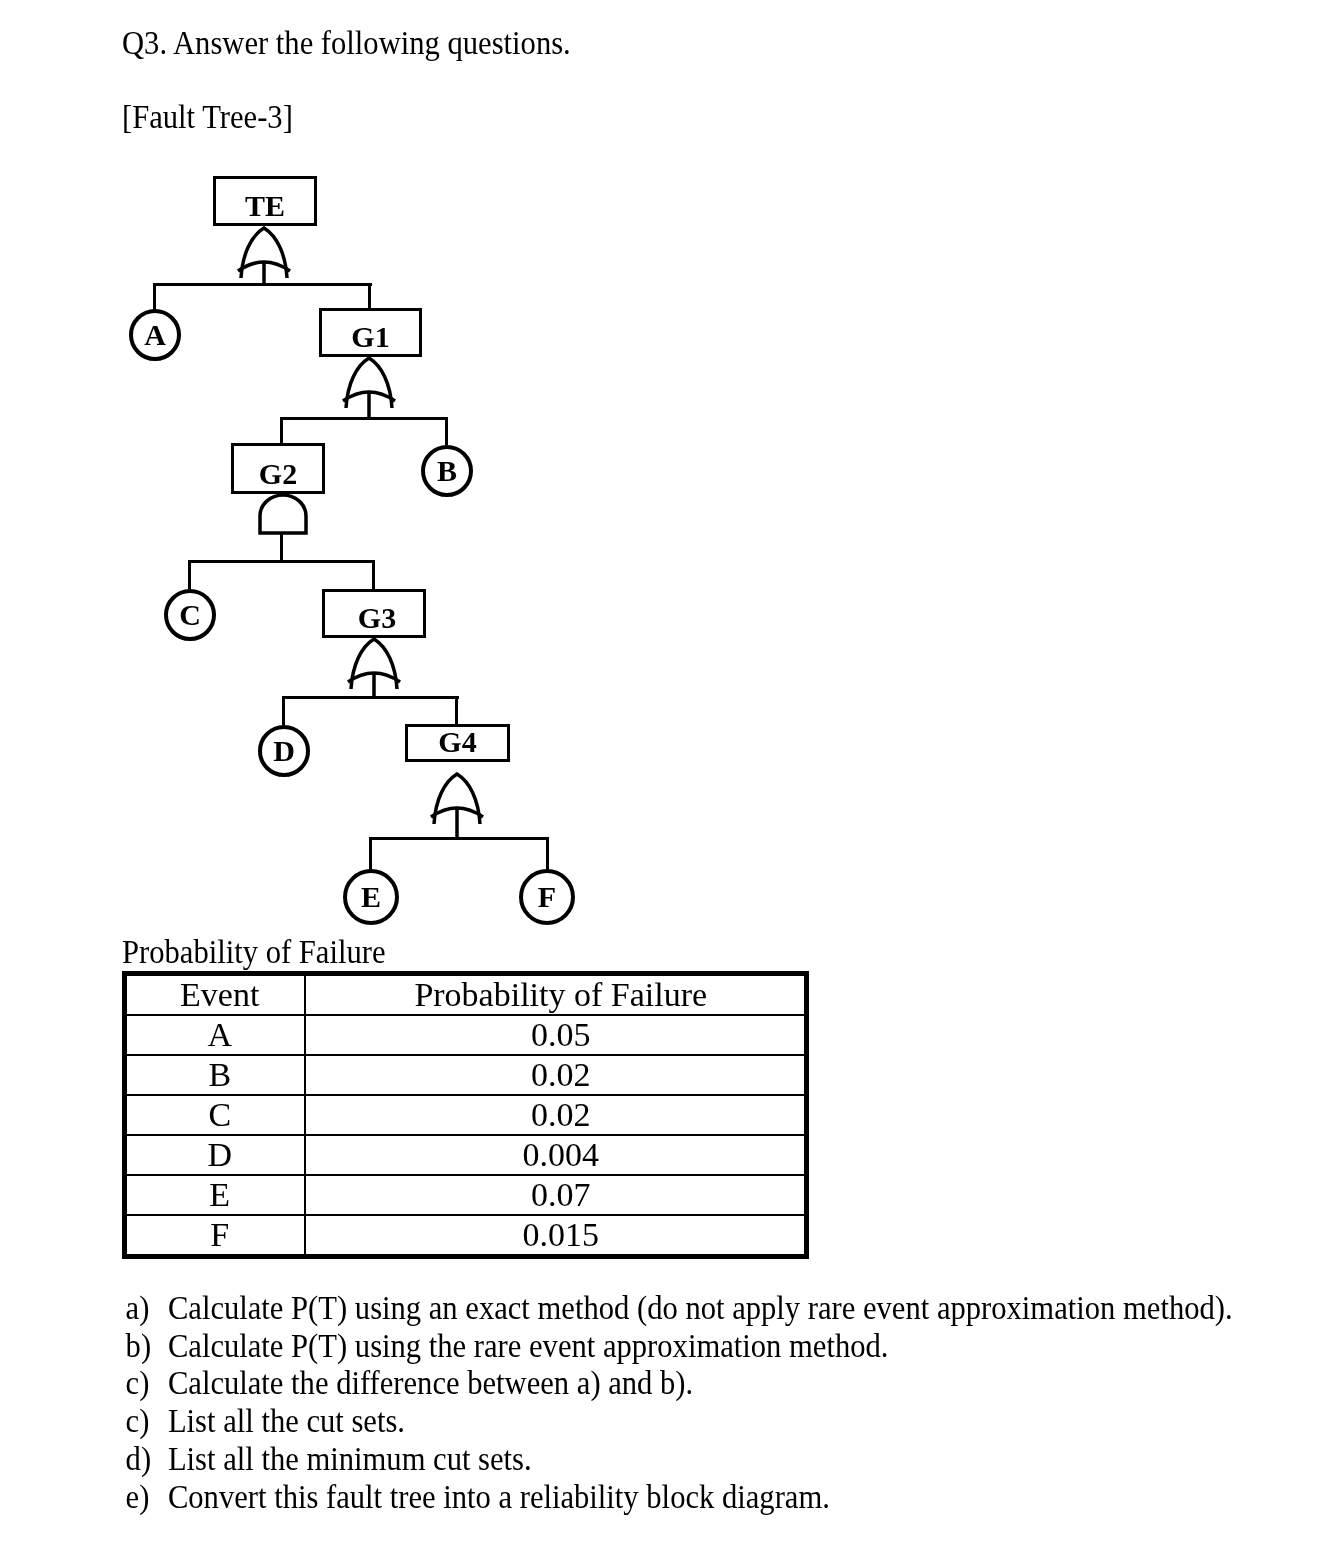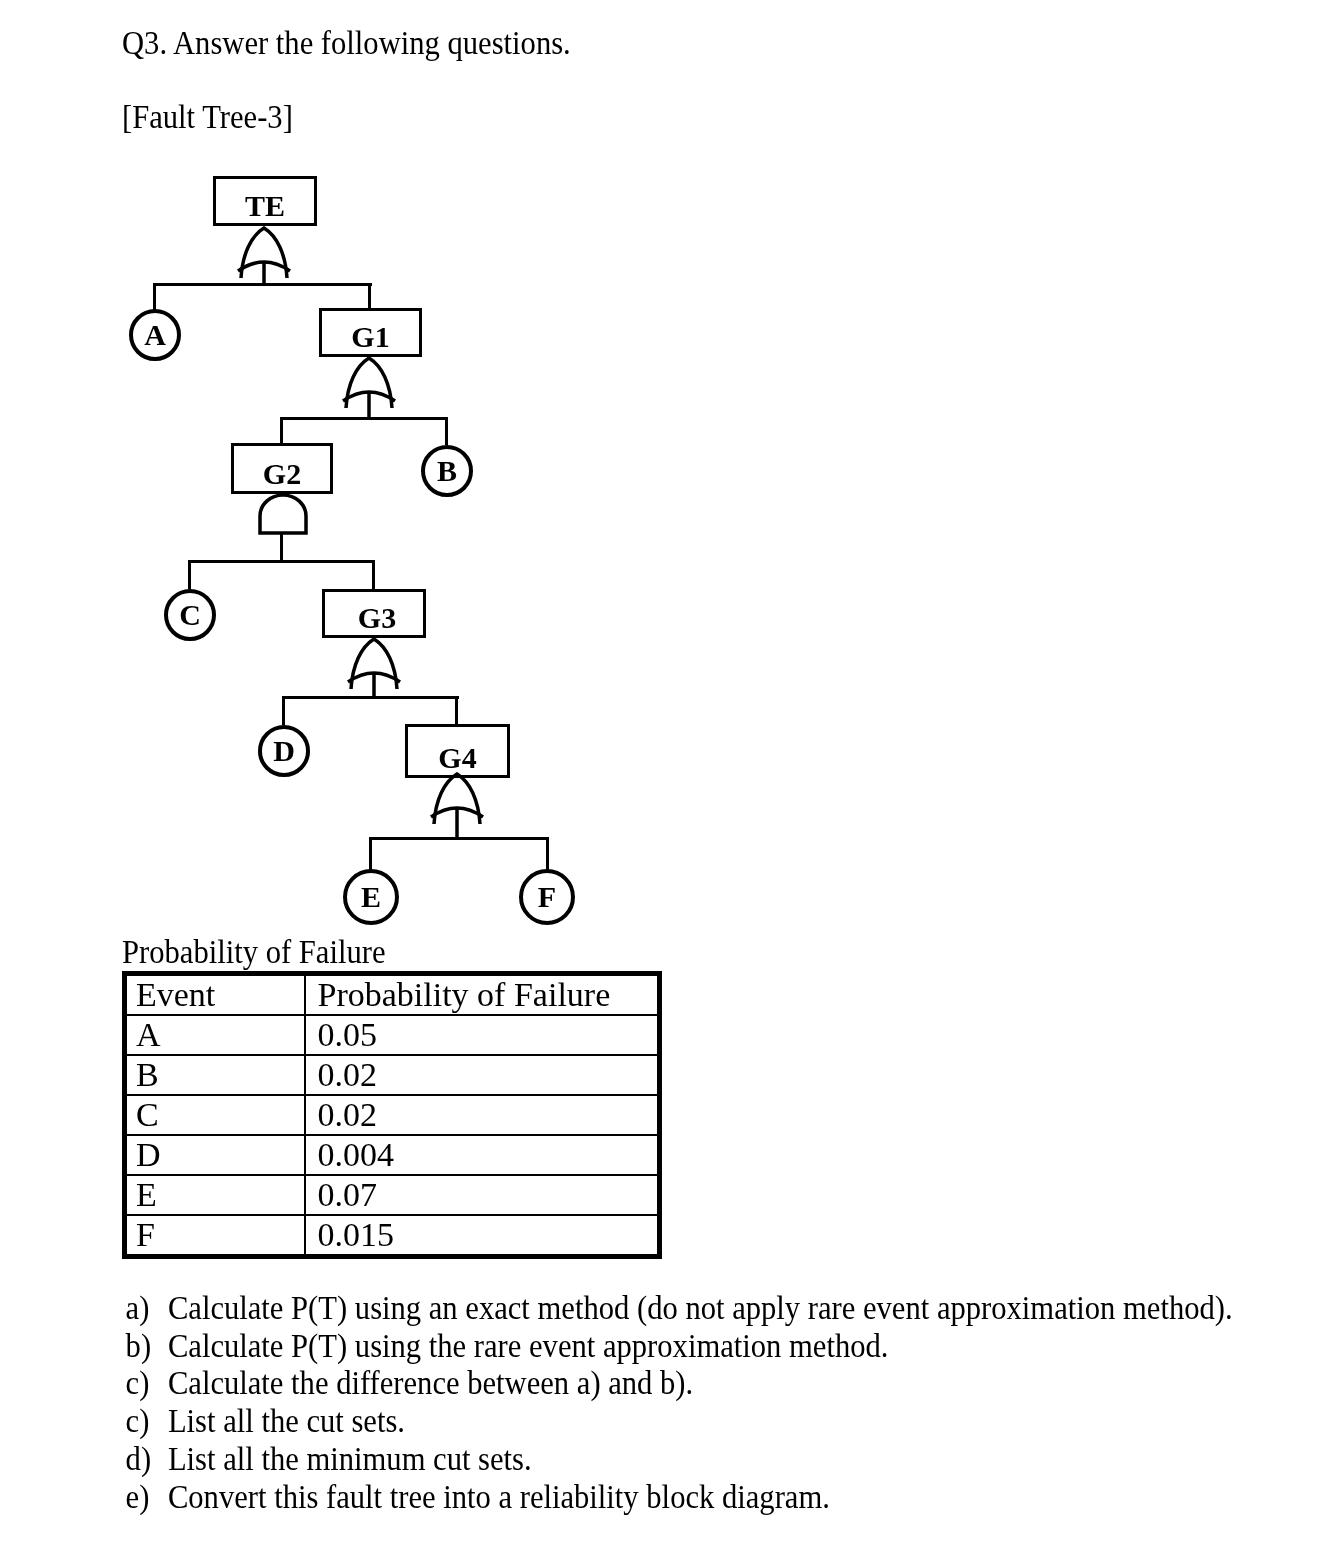--- a/index.html
+++ b/index.html
@@ -23,23 +23,24 @@
   .ft-circle {
     position:absolute; box-sizing:border-box;
     border:4px solid #000; border-radius:50%; background:#fff;
     display:flex; align-items:center; justify-content:center;
     font-weight:bold; font-size:30px;
   }
   .line { position:absolute; background:#000; }
   .gate { position:absolute; }
   
   table.prob {
-    position:absolute; left:122px; top:971px; width:540px;
+    position:absolute; left:122px; top:971px; width:687px;
     border-collapse:collapse; border:5px solid #000; table-layout:fixed;
     background:#fff;
+    text-align:center;
   }
   table.prob td {
     border:2px solid #000; font-size:34px; height:37px;
     padding:0 0 0 9px; vertical-align:middle; overflow:hidden;
   }
   table.prob td.c2 { padding-left:12px; }
   
   .questions { position:absolute; left:122px; top:1289px; }
   .q-row {
     display:flex; font-size:34px; line-height:37.7px; white-space:nowrap;
@@ -77,21 +78,21 @@
     </div>
     <svg class="gate" style="left:341px; top:356px;" width="56" height="64" viewBox="0 0 56 64">
       <line x1="28" y1="36" x2="28" y2="64" stroke="#000" stroke-width="3.5"></line>
       <path d="M 5 52 C 6.5 28 15 10 28 2 C 41 10 49.5 28 51 52" fill="none" stroke="#000" stroke-width="3.5"></path>
       <path d="M 2 45 Q 28 27 54 45" fill="none" stroke="#000" stroke-width="3.5"></path>
     </svg>
     <div class="line" style="left:280px; top:417px; width:168px; height:3px;"></div>
     <div class="line" style="left:280px; top:417px; width:3px; height:27px;"></div>
     <div class="line" style="left:445px; top:417px; width:3px; height:28px;"></div>
 
-    <div class="ft-box" style="left:231px; top:443px; width:102px; height:51px;">
+    <div class="ft-box" style="left:231px; top:443px; width:94px; height:51px;">
       <span>G2</span>
     </div>
     <div class="ft-circle" style="left:421px; top:445px; width:52px; height:52px;">
       <span>B</span>
     </div>
     <svg class="gate" style="left:256px; top:493px;" width="54" height="42" viewBox="0 0 54 42">
       <path d="M 4 40 L 4 23 A 23 21 0 0 1 50 23 L 50 40 Z" fill="#fff" stroke="#000" stroke-width="3.5"></path>
     </svg>
     <div class="line" style="left:280px; top:532px; width:3px; height:30px;"></div>
     <div class="line" style="left:188px; top:560px; width:187px; height:3px;"></div>
@@ -109,21 +110,21 @@
       <path d="M 5 52 C 6.5 28 15 10 28 2 C 41 10 49.5 28 51 52" fill="none" stroke="#000" stroke-width="3.5"></path>
       <path d="M 2 45 Q 28 27 54 45" fill="none" stroke="#000" stroke-width="3.5"></path>
     </svg>
     <div class="line" style="left:282px; top:696px; width:177px; height:3px;"></div>
     <div class="line" style="left:282px; top:696px; width:3px; height:29px;"></div>
     <div class="line" style="left:455px; top:696px; width:3px; height:29px;"></div>
 
     <div class="ft-circle" style="left:258px; top:725px; width:52px; height:52px;">
       <span>D</span>
     </div>
-    <div class="ft-box" style="left:405px; top:724px; width:105px; height:54px;">
+    <div class="ft-box" style="left:405px; top:724px; width:105px; height:38px;">
       <span>G4</span>
     </div>
     <svg class="gate" style="left:429px; top:772px;" width="56" height="68" viewBox="0 0 56 68">
       <line x1="28" y1="36" x2="28" y2="68" stroke="#000" stroke-width="3.5"></line>
       <path d="M 5 52 C 6.5 28 15 10 28 2 C 41 10 49.5 28 51 52" fill="none" stroke="#000" stroke-width="3.5"></path>
       <path d="M 2 45 Q 28 27 54 45" fill="none" stroke="#000" stroke-width="3.5"></path>
     </svg>
     <div class="line" style="left:369px; top:837px; width:180px; height:3px;"></div>
     <div class="line" style="left:369px; top:837px; width:3px; height:33px;"></div>
     <div class="line" style="left:546px; top:837px; width:3px; height:33px;"></div>

